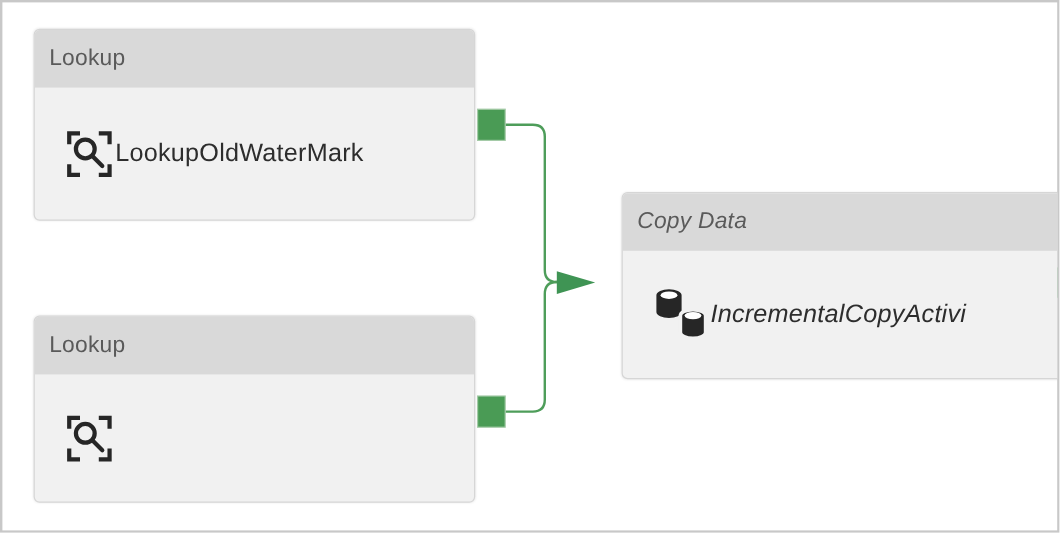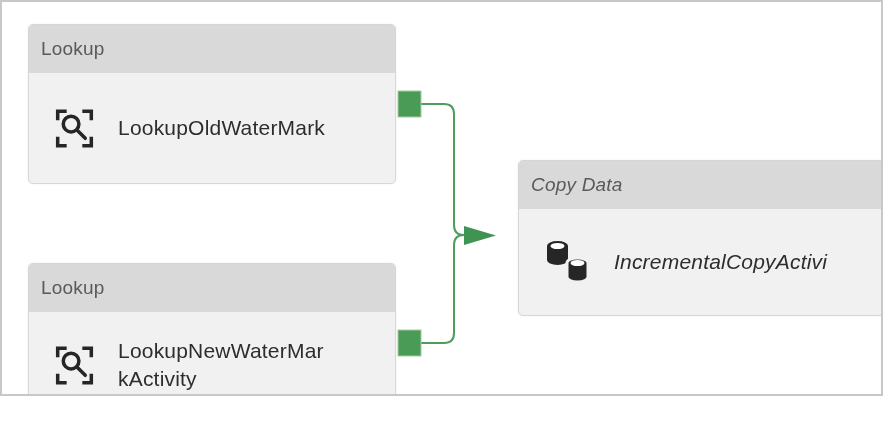--- a/index.html
+++ b/index.html
@@ -1,38 +1,38 @@
 <!DOCTYPE html>
 <html><head>
 <meta charset="utf-8">
 <style>
   html,body{margin:0;padding:0;background:#fff;}
   .canvas{
-    position:relative;width:883px;height:396px;box-sizing:border-box;
+    position:relative;width:883px;height:444px;box-sizing:border-box;
     background:#ffffff;border:2px solid #c8c8c8;overflow:hidden;
     font-family:"Liberation Sans",sans-serif;
   }
   .wires{position:absolute;left:0;top:0;width:883px;height:444px;}
   .wire{fill:none;stroke:#4e9d5a;stroke-width:2;}
   .arrowhead{fill:#3f9454;stroke:none;}
   .port{fill:#4a9b55;stroke:#a5cba8;stroke-width:1;}
   .node{
     position:absolute;width:368px;box-sizing:border-box;
     background:#f1f1f1;border:1px solid #d6d6d6;border-radius:5px;
     display:flex;flex-direction:column;overflow:hidden;
     box-shadow:0 0 2px rgba(0,0,0,0.08);
   }
   .node-header{
     height:48px;flex:0 0 48px;background:#d9d9d9;
     display:flex;align-items:center;padding:0 12px;
     color:#5a5a5a;font-size:19px;letter-spacing:0.2px;
   }
   .node-body{
     flex:1;display:flex;align-items:center;
-    padding:0 8px 0 24px;gap:22px;
+    padding:0 8px 0 24px;
   }
   .node-body.copy{padding-left:27px;}
   .icon{flex:0 0 auto;display:block;line-height:0;}
   .label{
     font-size:21px;line-height:28px;color:#2d2d2d;letter-spacing:0.2px;
   }
 </style>
 </head>
 <body>
 
@@ -81,24 +81,20 @@
           <g stroke="#262626" stroke-width="3.6" fill="none">
             <path d="M14,4.8 L4.8,4.8 L4.8,14"></path>
             <path d="M30,4.8 L39.2,4.8 L39.2,14"></path>
             <path d="M4.8,31 L4.8,40.2 L14,40.2"></path>
             <path d="M39.2,31 L39.2,40.2 L30,40.2"></path>
             <circle cx="18.5" cy="18" r="8"></circle>
             <path d="M24.5,24 L33,32.5" stroke-linecap="round"></path>
           </g>
         </svg>
       </span>
-      <div class="label">
-        <div>LookupNewWaterMar</div>
-        <div>kActivity</div>
-      </div>
     </div>
   </div>
 
   <div class="node" style="left:516px;top:158px;height:156px;font-style:italic;">
     <div class="node-header">
       <span>Copy Data</span>
     </div>
     <div class="node-body copy">
       <span class="icon">
         <svg width="46" height="46" viewBox="0 0 46 46">

